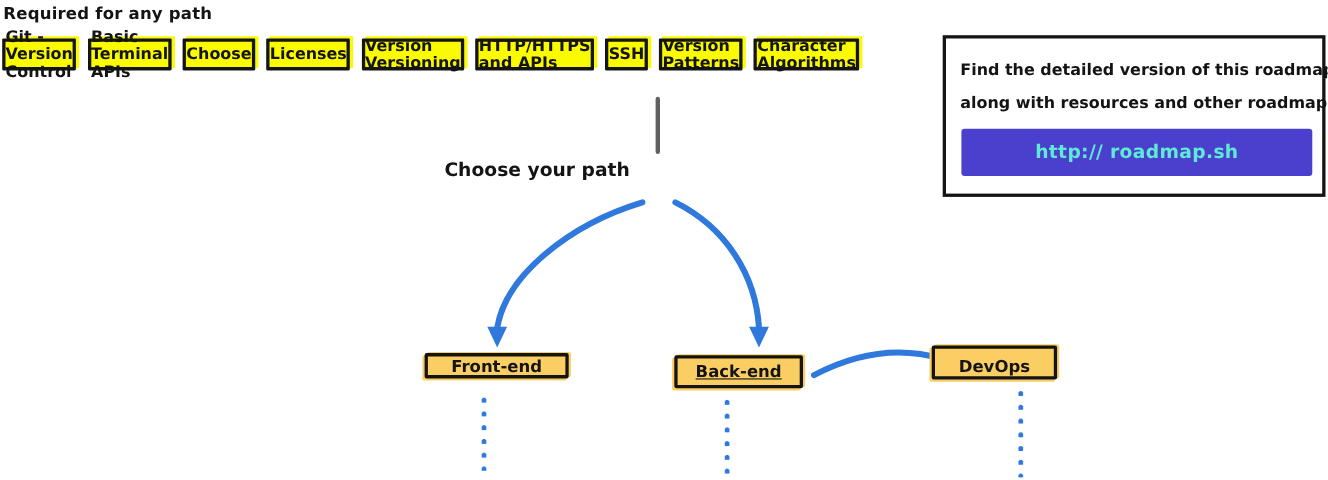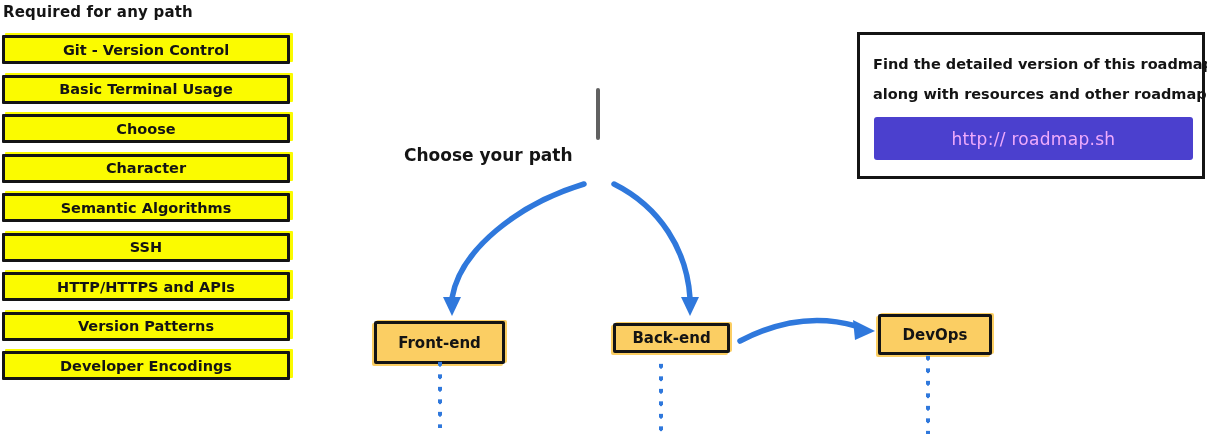--- a/index.html
+++ b/index.html
@@ -21,21 +21,21 @@
   }
   .stage{position:absolute;inset:0;width:1207px;height:436px;}
 
   
   .req-header{
     position:absolute;left:3px;top:3px;
     font-size:15px;font-weight:bold;letter-spacing:.2px;
   }
   .req-list{
     position:absolute;left:2px;top:35px;width:288px;
-    display:flex;flex-direction:column;gap:10.5px;
+    display:flex;flex-direction:row;gap:10.5px;
   }
   .topic-box{
     height:29px;width:288px;
     background:var(--yellow);
     border:3px solid var(--ink);
     border-radius:1px;
     box-shadow:3px -2px 0 0 var(--yellow);
     display:flex;align-items:center;justify-content:center;
     font-size:14.5px;font-weight:600;
     cursor:pointer;
@@ -59,23 +59,23 @@
   .path-box{
     position:absolute;
     background:var(--amber);
     border:3px solid var(--ink);
     border-radius:2px;
     box-shadow:-2px 2px 0 0 var(--amber),2px -1px 0 0 var(--amber);
     display:flex;align-items:center;justify-content:center;
     font-size:15px;font-weight:600;
     cursor:pointer;
   }
-  .path-frontend{left:374px;top:321px;width:131px;height:43px;}
-  .path-backend{left:613px;top:323px;width:117px;height:30px;}
-  .path-devops{left:878px;top:314px;width:114px;height:41px;}
+  .path-frontend{left:386px;top:321px;width:131px;height:23px;}
+  .path-backend{left:613px;top:323px;width:117px;height:30px;text-decoration:underline;}
+  .path-devops{left:847px;top:314px;width:114px;height:31px;align-items:flex-end;}
 
   .dotted-line{
     position:absolute;width:6px;
     background-image:radial-gradient(circle 2.4px at 3px 6px,var(--blue) 97%,transparent 100%);
     background-size:6px 12.5px;background-repeat:repeat-y;
   }
   .dots-frontend{left:437px;top:358px;height:70px;}
   .dots-backend{left:658px;top:360px;height:72px;}
   .dots-devops{left:925px;top:352px;height:82px;}
 
@@ -87,60 +87,60 @@
   }
   .info-text{
     position:absolute;left:13px;top:14px;right:8px;
     font-size:14.5px;font-weight:600;line-height:30px;
     white-space:nowrap;
   }
   .url-button{
     position:absolute;left:14px;top:82px;width:319px;height:43px;
     background:var(--purple);
     border:none;border-radius:3px;
-    color:#f0abfc;font-size:17px;font-weight:normal;
+    color:#5eead4;font-size:17px;font-weight:bold;
     font-family:"DejaVu Sans","Liberation Sans",sans-serif;
     display:flex;align-items:center;justify-content:center;
     cursor:pointer;letter-spacing:.3px;
   }
 </style>
 </head>
 <body>
 
 <div class="stage">
 
   <div class="req-header">Required for any path</div>
 
   <div class="req-list">
     <div class="topic-box">
         <span>Git - Version Control</span>
       </div>
     <div class="topic-box">
-        <span>Basic Terminal Usage</span>
+        <span>Basic Terminal APIs</span>
       </div>
     <div class="topic-box">
         <span>Choose</span>
       </div>
     <div class="topic-box">
-        <span>Character</span>
+        <span>Licenses</span>
       </div>
     <div class="topic-box">
-        <span>Semantic Algorithms</span>
+        <span>Version Versioning</span>
+      </div>
+    <div class="topic-box">
+        <span>HTTP/HTTPS and APIs</span>
       </div>
     <div class="topic-box">
         <span>SSH</span>
       </div>
     <div class="topic-box">
-        <span>HTTP/HTTPS and APIs</span>
-      </div>
-    <div class="topic-box">
         <span>Version Patterns</span>
       </div>
     <div class="topic-box">
-        <span>Developer Encodings</span>
+        <span>Character Algorithms</span>
       </div>
   </div>
 
   <div class="stem-line"></div>
   <div class="choose-label">Choose your path</div>
 
   <svg class="arrow-layer" width="1207" height="436" viewBox="0 0 1207 436">
 
     <g>
       <path d="M 584 184 C 518 204, 460 250, 452 298" fill="none" stroke="currentColor" stroke-width="5.5" stroke-linecap="round"></path>

